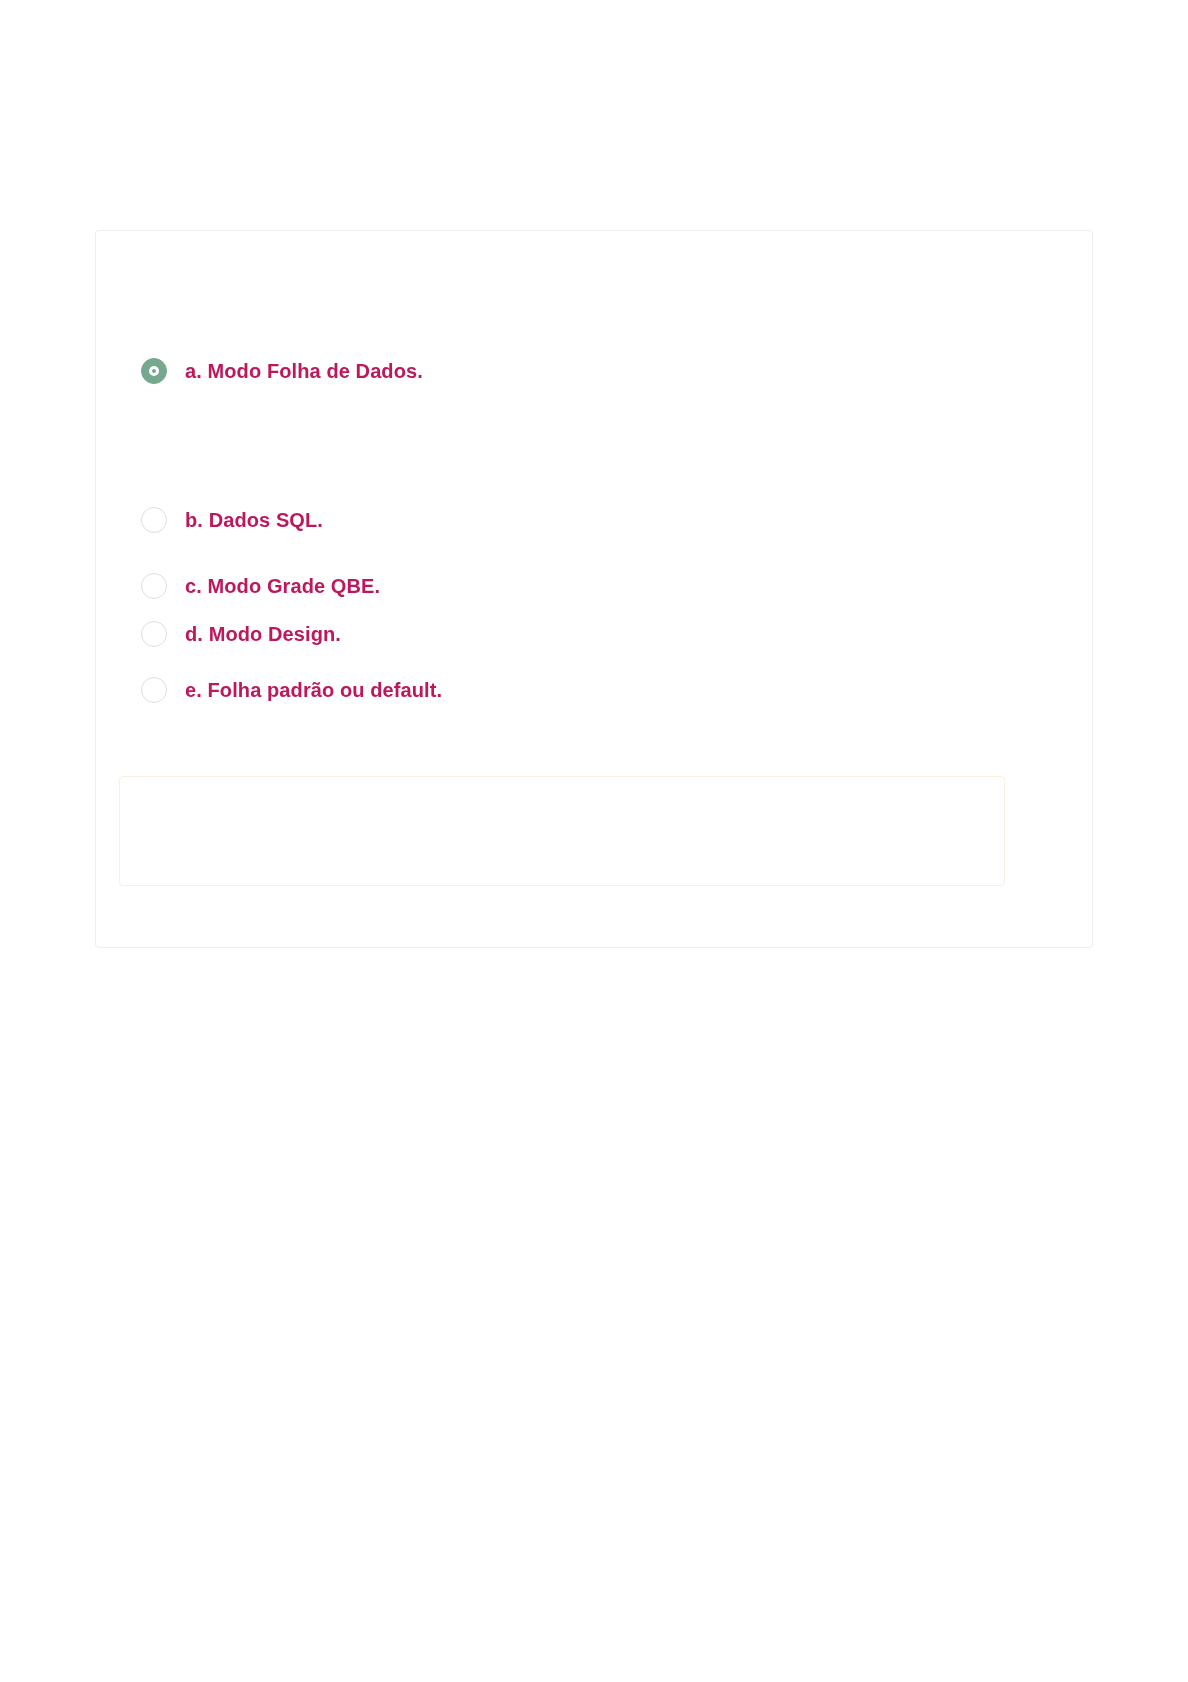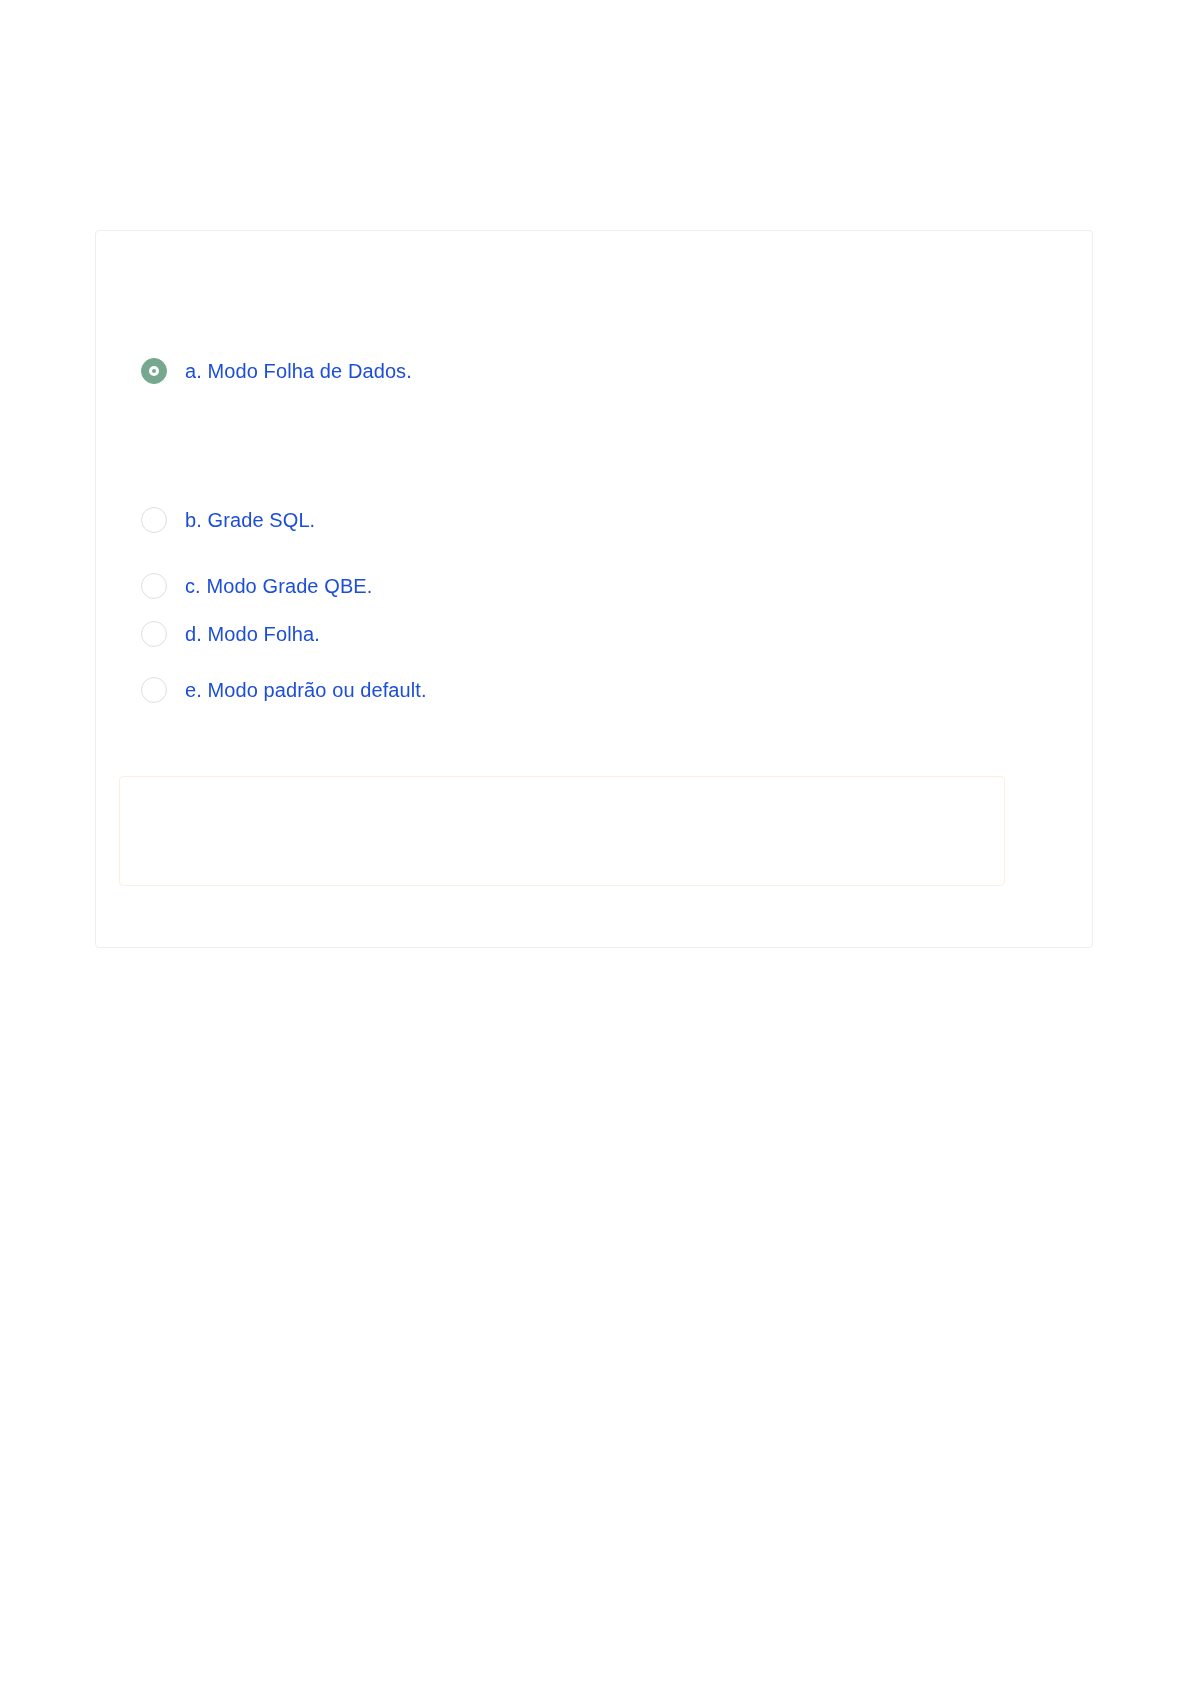--- a/index.html
+++ b/index.html
@@ -90,23 +90,24 @@
     transform: translate(-50%, -50%);
     width: 4px;
     height: 4px;
     border-radius: 50%;
     background: #76a88f;
   }
 
   .option-label {
     margin-left: 18px;
     font-size: 20px;
-    color: #1d4ed8;
+    color: #be185d;
     white-space: nowrap;
     letter-spacing: 0.1px;
+    font-weight: bold;
   }
 
   
   .feedback-box {
     position: absolute;
     left: 23px;
     top: 545px;
     width: 886px;
     height: 110px;
     border: 1px solid #fcefe0;
@@ -133,42 +134,42 @@
       <span class="radio checked">
         <span class="ring"></span>
       </span>
       <span class="option-label">a. Modo Folha de Dados.</span>
     </div>
 
     <div class="option-row opt-b">
       <span class="radio">
         
       </span>
-      <span class="option-label">b. Grade SQL.</span>
+      <span class="option-label">b. Dados SQL.</span>
     </div>
 
     <div class="option-row opt-c">
       <span class="radio">
         
       </span>
       <span class="option-label">c. Modo Grade QBE.</span>
     </div>
 
     <div class="option-row opt-d">
       <span class="radio">
         
       </span>
-      <span class="option-label">d. Modo Folha.</span>
+      <span class="option-label">d. Modo Design.</span>
     </div>
 
     <div class="option-row opt-e">
       <span class="radio">
         
       </span>
-      <span class="option-label">e. Modo padrão ou default.</span>
+      <span class="option-label">e. Folha padrão ou default.</span>
     </div>
 
   </div>
 
   <div class="feedback-box">
     <div class="feedback-text"></div>
   </div>
 
 </div>
 

